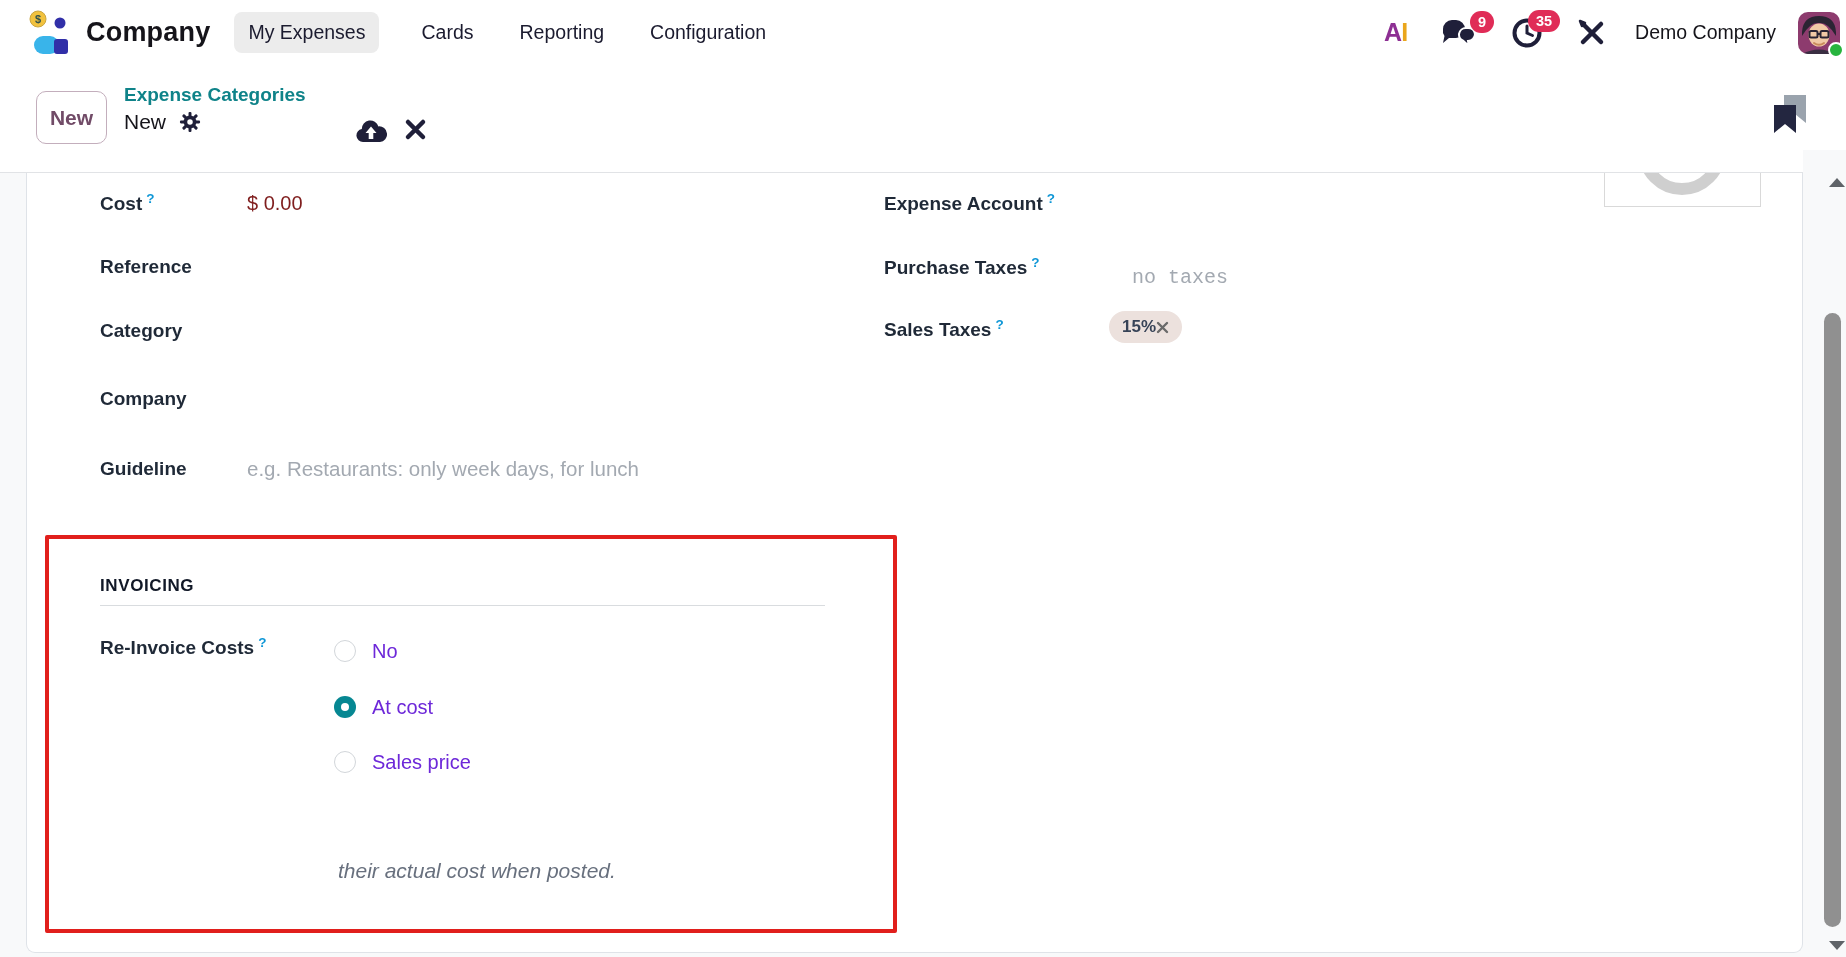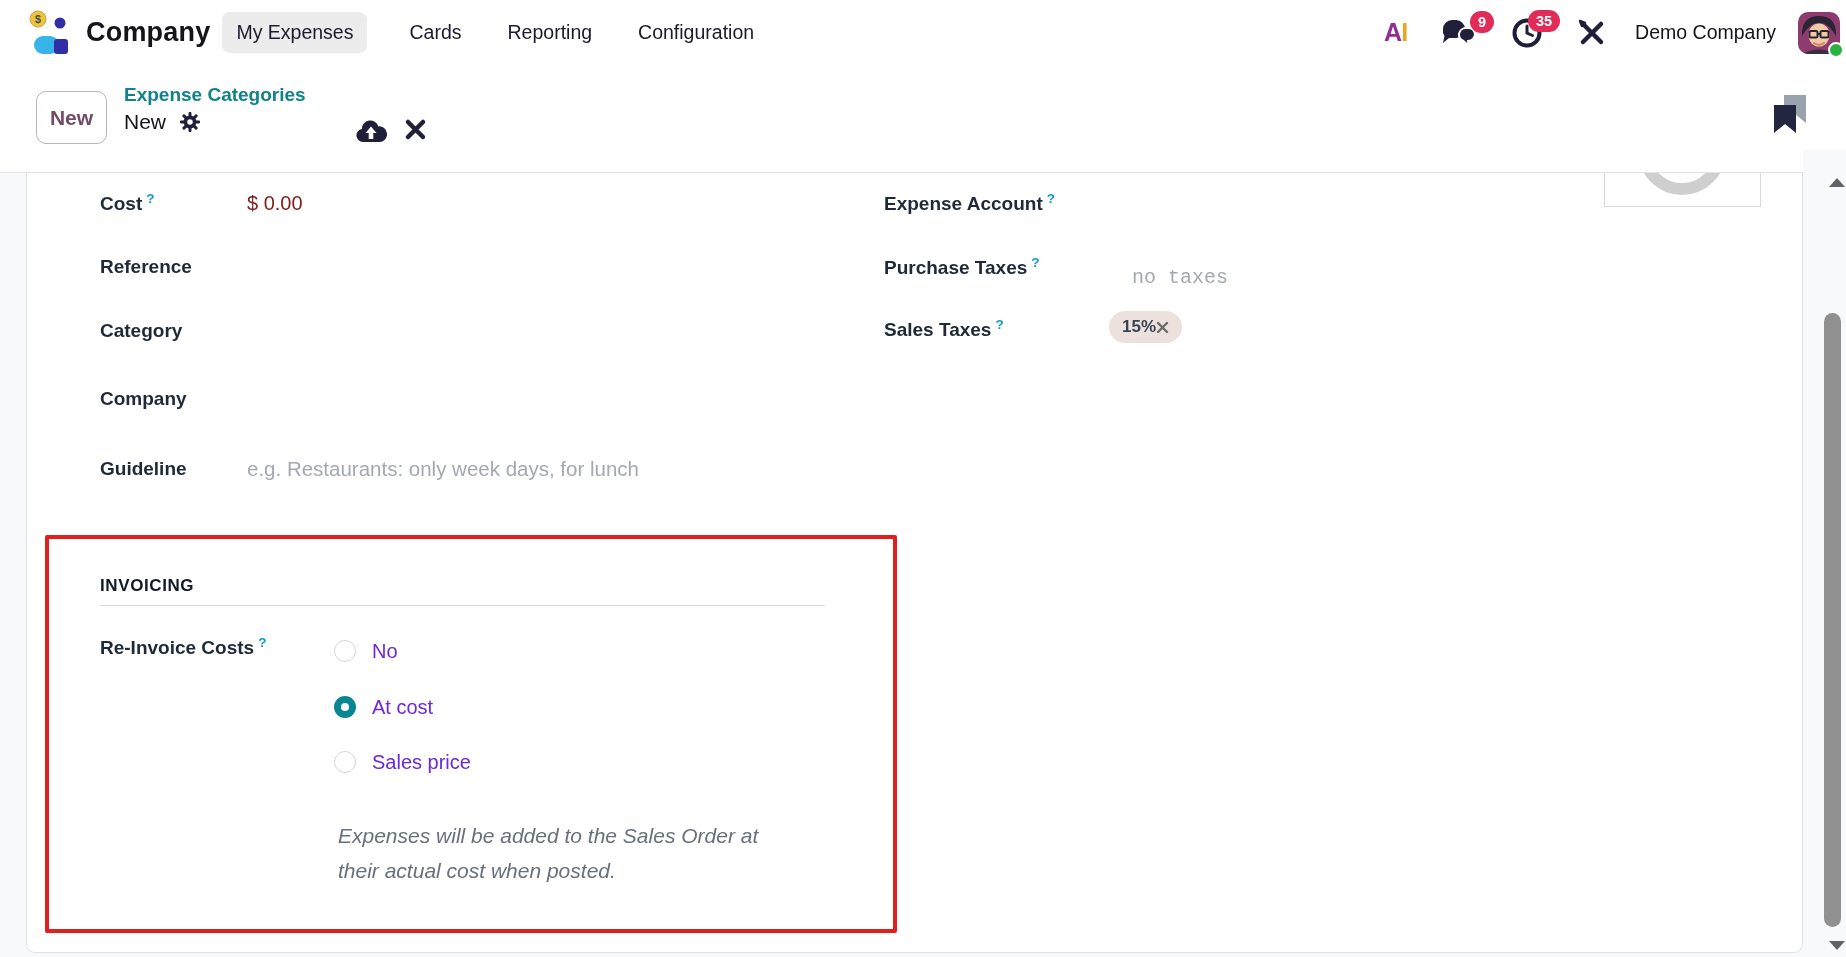--- a/index.html
+++ b/index.html
@@ -5,21 +5,21 @@
   * { box-sizing: border-box; }
   html,body { margin:0; padding:0; }
   body {
     width:1846px; height:957px; position:relative; overflow:hidden;
     background:#ffffff; font-family:"Liberation Sans", sans-serif; color:#15141a;
   }
   
   .navbar { position:absolute; left:0; top:0; width:1846px; height:65px; background:#fff; display:flex; align-items:center; z-index:30; }
   .app-logo { width:46px; height:46px; margin-left:28px; flex:0 0 auto; }
   .brand { font-size:27px; font-weight:700; color:#15141a; margin-left:12px; letter-spacing:0.2px; }
-  .nav-menu { display:flex; align-items:center; margin-left:12px; }
+  .nav-menu { display:flex; align-items:center; margin-left:24px; }
   .nav-item { font-size:19.5px; color:#1b1b2f; margin-right:38px; padding:9px 4px; border-radius:8px; cursor:pointer; white-space:nowrap; }
   .nav-item.active { background:#ececec; padding:9px 14px; }
   .systray { position:absolute; right:6px; top:0; height:65px; display:flex; align-items:center; }
   .tray-item { position:relative; display:flex; align-items:center; }
   .ai-logo { font-size:25px; font-weight:700; margin-left:0; letter-spacing:-1px; }
   .ai-a { color:#8d2f93; }
   .ai-i { color:#eaa61c; }
   .badge { position:absolute; top:-7px; right:-17px; background:#e02c57; color:#fff; font-size:14.5px; font-weight:700; line-height:1; padding:4px 8px; border-radius:999px; }
   .company-name { font-size:19.5px; color:#15141a; margin-left:28px; white-space:nowrap; }
   .avatar-wrap { position:relative; width:42px; height:42px; margin-left:22px; border-radius:10px; overflow:visible; }
@@ -248,21 +248,20 @@
     </div>
     <div class="radio-row" style="top:522px;">
       <span class="radio checked"></span>
       <span class="radio-label">At cost</span>
     </div>
     <div class="radio-row" style="top:577px;">
       <span class="radio"></span>
       <span class="radio-label">Sales price</span>
     </div>
 
-    <div class="note" style="top:651px;">Expenses will be added to the Sales Order at</div>
     <div class="note" style="top:686px;">their actual cost when posted.</div>
 
     <div class="red-annotation"></div>
   </div>
 </div>
 
 <div class="scroll-col">
   <div class="scroll-up"></div>
   <div class="scroll-thumb"></div>
   <div class="scroll-down"></div>

